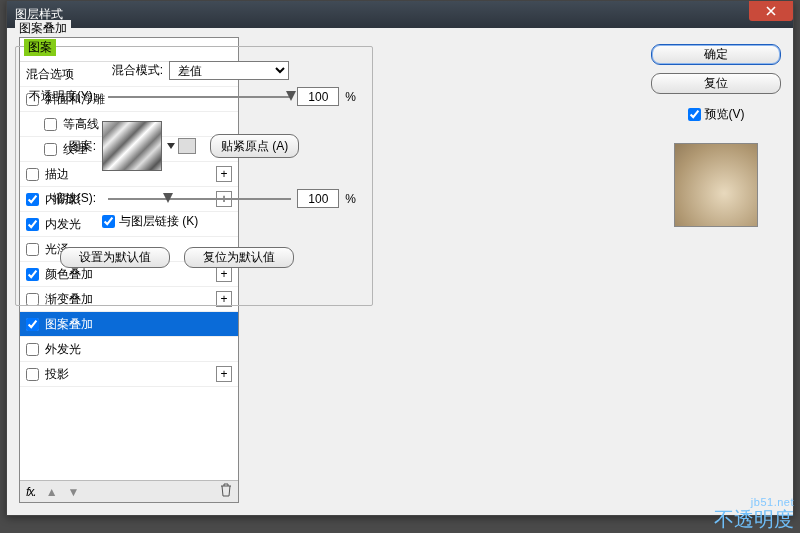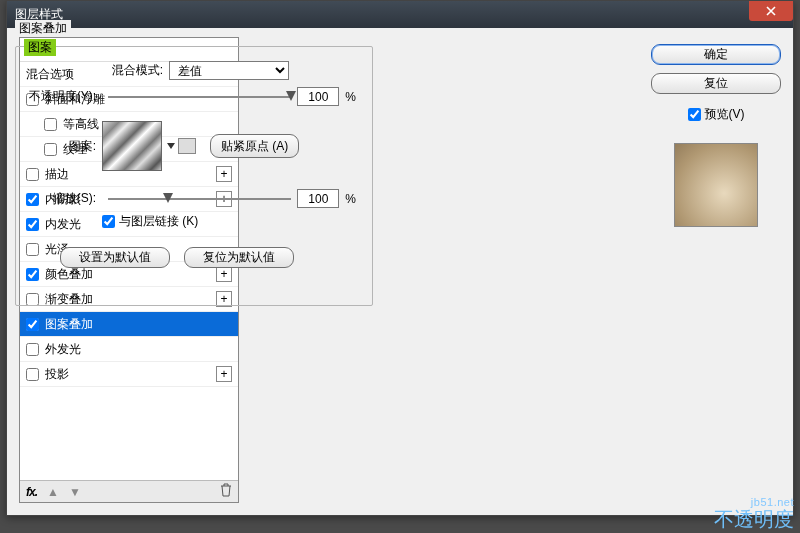--- a/index.html
+++ b/index.html
@@ -15,21 +15,21 @@
 
 .styles-panel { position: absolute; left: 12px; top: 9px; width: 220px; height: 466px; background: #fff; border: 1px solid #888; }
 .styles-panel .hdr { height: 24px; padding-left: 6px; display: flex; align-items: center; background: #fff; border-bottom: 1px solid #ddd; }
 .styles-panel .list { position: absolute; left: 0; top: 24px; right: 0; bottom: 22px; }
 .row { height: 25px; display: flex; align-items: center; padding-left: 6px; position: relative; border-bottom: 1px solid #eee; }
 .row.sub { padding-left: 24px; }
 .row.sel { background: #0a6bd8; color: #fff; }
 .row input[type=checkbox] { margin-right: 6px; width: 13px; height: 13px; }
 .row .plus { position: absolute; right: 6px; top: 4px; width: 16px; height: 16px; border: 1px solid #888; background: #fff; display:flex; align-items:center; justify-content:center; font-size:12px; line-height:1; }
 .styles-panel .footer { position: absolute; left:0; right:0; bottom:0; height:22px; background: #eaeaea; border-top:1px solid #bbb; display:flex; align-items:center; padding:0 6px; }
-.styles-panel .footer .fx { font-style: italic; font-weight: bold; letter-spacing: -1px; }
+.styles-panel .footer .fx { font-style: italic; font-weight: normal; letter-spacing: -1px; }
 .styles-panel .footer .arrow { margin-left: 10px; color:#888; }
 .styles-panel .footer .trash { margin-left: auto; }
 
 .group { position:absolute; border:1px solid #b5b5b5; }
 .group > .legend { position:absolute; top:-8px; left:8px; background:#84cc16; padding:0 4px; }
 .overlay-group { left:264px; top:16px; width:372px; height:290px; border:none; }
 .overlay-group::before { content:""; position:absolute; left:0; top:0; right:0; bottom:0; }
 .pattern-group { left:8px; top:18px; width:358px; height:260px; border:1px solid #b5b5b5; border-radius:2px; }
 
 .form-row { position:absolute; display:flex; align-items:center; }

